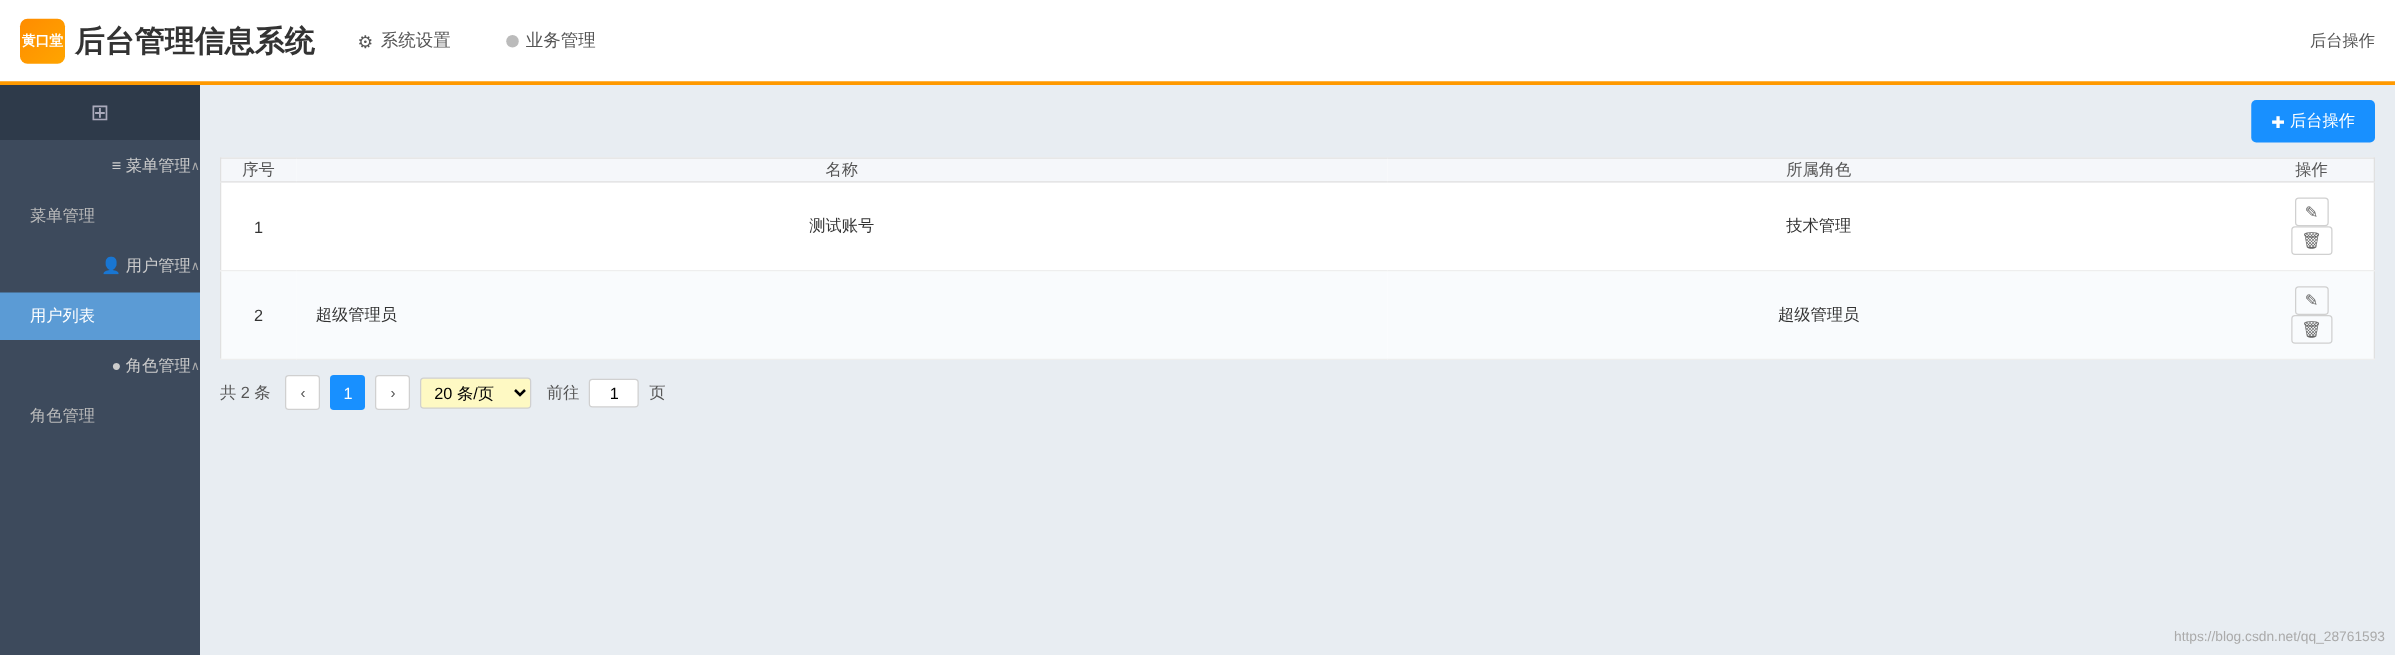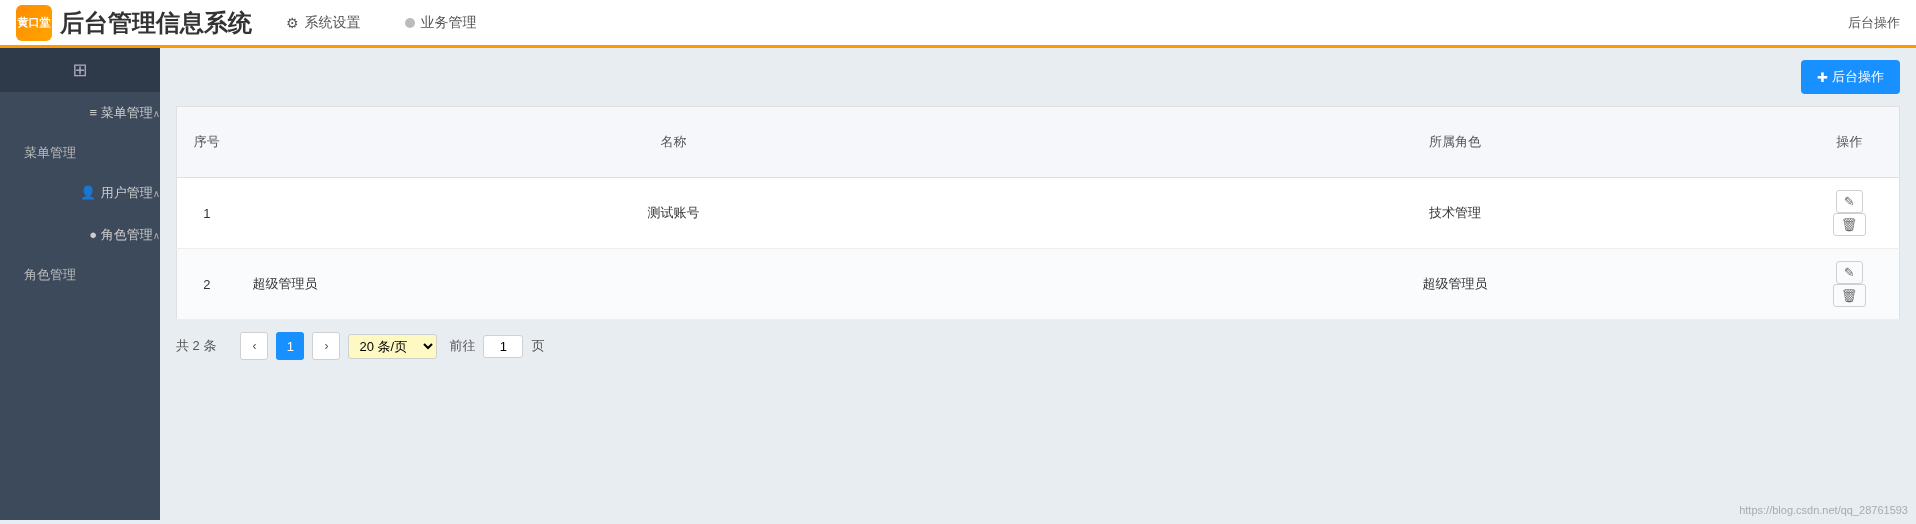--- a/index.html
+++ b/index.html
@@ -2,21 +2,21 @@
 <html><head>
   <meta charset="utf-8">
   <style>
     * { box-sizing: border-box; margin: 0; padding: 0; }
     body { font-family: "Microsoft YaHei", Arial, sans-serif; font-size: 14px; background: #e8edf2; }
 
     
     .header {
       display: flex;
       align-items: center;
-      height: 48px;
+      height: 68px;
       background: #fff;
       border-bottom: 3px solid #f90;
       padding: 0 16px;
       position: relative;
     }
     .logo-box {
       display: flex;
       align-items: center;
       gap: 8px;
       margin-right: 24px;
@@ -144,21 +144,21 @@
     table {
       width: 100%;
       border-collapse: collapse;
       background: #fff;
       border: 1px solid #e0e0e0;
     }
     thead tr {
       background: #f5f7fa;
     }
     th {
-      padding: 26px 16px;
+      padding: 0 16px;
       text-align: center;
       color: #555;
       font-weight: normal;
       border-bottom: 1px solid #e0e0e0;
       font-size: 13px;
     }
     td {
       padding: 12px 16px;
       text-align: center;
       color: #333;
@@ -184,21 +184,21 @@
 
     
     .pagination {
       display: flex;
       align-items: center;
       padding: 12px 16px;
       gap: 8px;
       font-size: 13px;
       color: #555;
     }
-    .page-info { margin-right: 16px; }
+    .page-info { margin-right: 4px; }
     .page-nav-btn {
       width: 28px;
       height: 28px;
       border: 1px solid #d0d0d0;
       background: #fff;
       border-radius: 3px;
       cursor: pointer;
       display: flex;
       align-items: center;
       justify-content: center;
@@ -282,20 +282,23 @@
     <div class="sidebar-item">
       <span>菜单管理</span>
     </div>
 
     <div class="sidebar-group-header">
       <span>
         <span>👤 </span>
         <span>用户管理</span>
       </span>
       <span class="arrow">∧</span>
+    </div>
+    <div class="sidebar-item active">
+      <span>用户列表</span>
     </div>
 
     <div class="sidebar-group-header">
       <span>
         <span>● </span>
         <span>角色管理</span>
       </span>
       <span class="arrow">∧</span>
     </div>
     <div class="sidebar-item">

